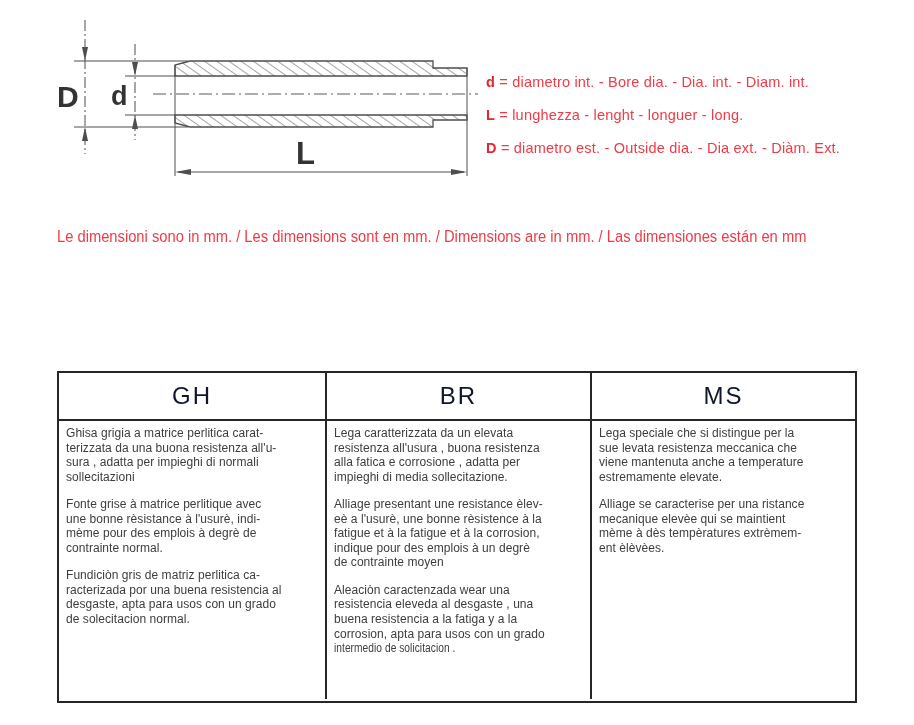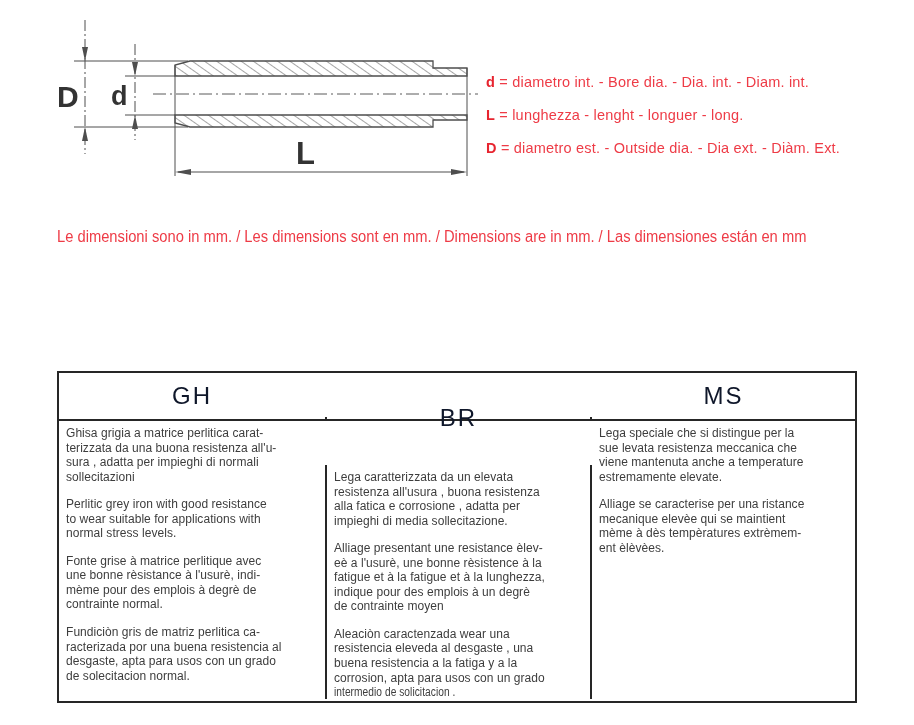--- a/index.html
+++ b/index.html
@@ -17,21 +17,21 @@
   
   .note{position:absolute;left:57px;top:228px;color:#ee3b46;font-size:16px;
         white-space:nowrap;transform:scaleX(.92);transform-origin:0 0;letter-spacing:0;}
 
   
   .tbl{position:absolute;left:57px;top:371px;width:800px;height:332px;
        border:2px solid #262626;box-sizing:border-box;
        display:grid;grid-template-columns:266px 267px 263px;grid-template-rows:48px 278px;}
   .th{border-bottom:2px solid #262626;display:flex;align-items:center;justify-content:center;
       font-size:24px;font-weight:500;letter-spacing:2px;color:#0f172a;}
-  .th.mid,.td.mid{border-left:2px solid #262626;border-right:2px solid #262626;margin-top:44px;}
+  .th.mid,.td.mid{border-left:2px solid #262626;border-right:2px solid #262626;}
   .td{padding:5px 6px 0 7px;color:#3d3d3d;font-size:12px;line-height:14.55px;
       letter-spacing:.05px;overflow:hidden;}
   .td p{margin:0 0 13px 0;white-space:pre-line;}
   .td p:last-child{margin-bottom:0;}
   .condensed{display:inline-block;transform:scaleX(.85);transform-origin:0 50%;white-space:nowrap;}
 </style>
 </head>
 <body>
 
 <div class="page">
@@ -85,41 +85,38 @@
   <div class="tbl">
     <div class="th">GH</div>
     <div class="th mid">BR</div>
     <div class="th">MS</div>
 
     <div class="td">
       <p>Ghisa grigia a matrice perlitica carat-
 terizzata da una buona resistenza all'u-
 sura , adatta per impieghi di normali
 sollecitazioni</p>
-      <p>Perlitic grey iron with good resistance
-to wear suitable for applications with
-normal stress levels.</p>
       <p>Fonte grise à matrice perlitique avec
 une bonne rèsistance à l'usurè, indi-
 mème pour des emplois à degrè de
 contrainte normal.</p>
       <p>Fundiciòn gris de matriz perlitica ca-
 racterizada por una buena resistencia al
 desgaste, apta para usos con un grado
 de solecitacion normal.</p>
     </div>
 
     <div class="td mid">
       <p>Lega caratterizzata da un elevata
 resistenza all'usura , buona resistenza
 alla fatica e corrosione , adatta per
 impieghi di media sollecitazione.</p>
       <p>Alliage presentant une resistance èlev-
 eè a l'usurè, une bonne rèsistence à la
-fatigue et à la fatigue et à la lunghezza,
+fatigue et à la fatigue et à la corrosion,
 indique pour des emplois à un degrè
 de contrainte moyen</p>
       <p><span>Aleaciòn caractenzada wear una
 resistencia eleveda al desgaste , una
 buena resistencia a la fatiga y a la
 corrosion, apta para usos con un grado</span>
 <span class="condensed">intermedio de solicitacion .</span></p>
     </div>
 
     <div class="td">

